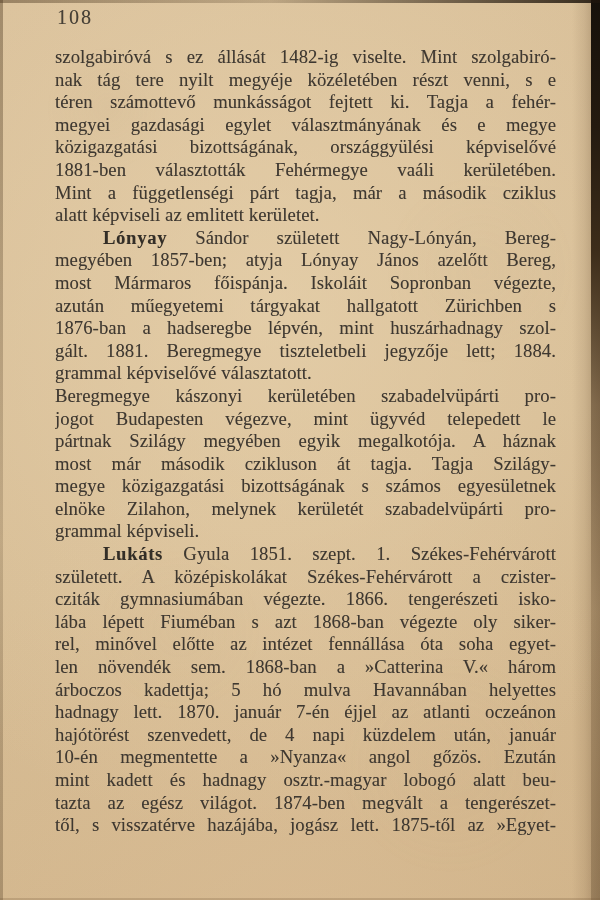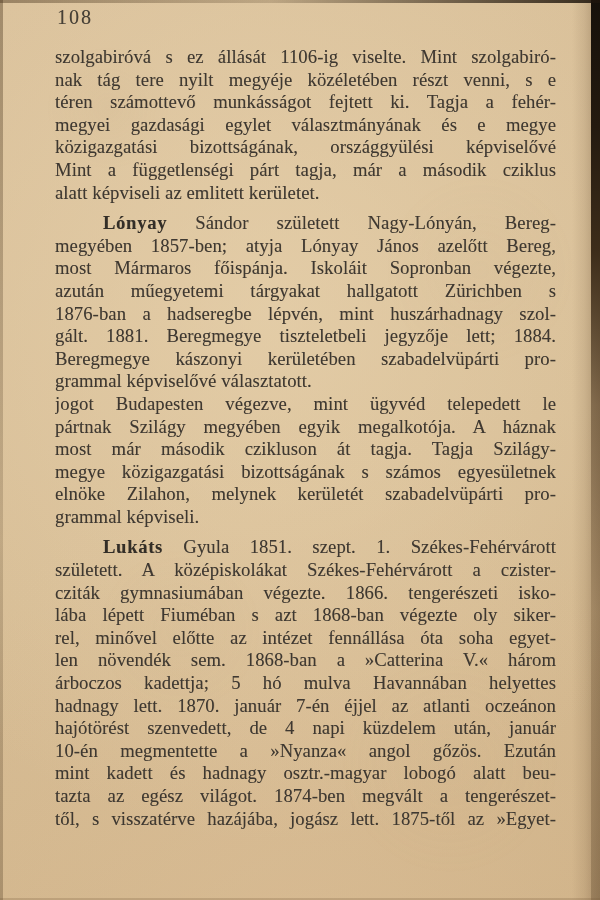--- a/index.html
+++ b/index.html
@@ -48,48 +48,49 @@
     position:absolute;left:55px;top:46px;width:501px;
     color:#3e3831;
     text-shadow:0.3px 0.3px 0.6px rgba(62,52,40,0.30);
   }
   .line{
     font-size:18.6px;line-height:22.6px;height:22.6px;
     text-align:justify;text-align-last:justify;
     letter-spacing:0.1px;overflow:hidden;
   }
   .line.endp{text-align-last:left;}
-  .line.indent{padding-left:48px;margin-top:8px;}
+  .line.indent{padding-left:48px;}
   .lead{font-weight:bold;letter-spacing:0.7px;color:#332e27;}
 </style>
 </head>
 <body>
 
 <div class="page">
   <div class="mottle"></div>
   <div class="page-number">108</div>
   <div class="text-block">
       <div>
-        <div class="line"><span>szolgabiróvá s ez állását 1106-ig viselte. Mint szolgabiró-</span></div>
+        <div class="line"><span>szolgabiróvá s ez állását 1482-ig viselte. Mint szolgabiró-</span></div>
         <div class="line"><span>nak tág tere nyilt megyéje közéletében részt venni, s e</span></div>
         <div class="line"><span>téren számottevő munkásságot fejtett ki. Tagja a fehér-</span></div>
         <div class="line"><span>megyei gazdasági egylet választmányának és e megye</span></div>
         <div class="line"><span>közigazgatási bizottságának, országgyülési képviselővé</span></div>
+        <div class="line"><span>1881-ben választották Fehérmegye vaáli kerületében.</span></div>
         <div class="line"><span>Mint a függetlenségi párt tagja, már a második cziklus</span></div>
         <div class="line endp"><span>alatt képviseli az emlitett kerületet.</span></div>
       </div>
       <div>
         <div class="line indent"><span class="lead">Lónyay</span><span> Sándor született Nagy-Lónyán, Bereg-</span></div>
         <div class="line"><span>megyében 1857-ben; atyja Lónyay János azelőtt Bereg,</span></div>
         <div class="line"><span>most Mármaros főispánja. Iskoláit Sopronban végezte,</span></div>
         <div class="line"><span>azután műegyetemi tárgyakat hallgatott Zürichben s</span></div>
         <div class="line"><span>1876-ban a hadseregbe lépvén, mint huszárhadnagy szol-</span></div>
         <div class="line"><span>gált. 1881. Beregmegye tiszteletbeli jegyzője lett; 1884.</span></div>
+        <div class="line endp"><span>grammal képviselővé választatott.</span></div>
         <div class="line"><span>Beregmegye kászonyi kerületében szabadelvüpárti pro-</span></div>
-        <div class="line endp"><span>grammal képviselővé választatott.</span></div>
       </div>
       <div>
         <div class="line"><span>jogot Budapesten végezve, mint ügyvéd telepedett le</span></div>
         <div class="line"><span>pártnak Szilágy megyében egyik megalkotója. A háznak</span></div>
         <div class="line"><span>most már második czikluson át tagja. Tagja Szilágy-</span></div>
         <div class="line"><span>megye közigazgatási bizottságának s számos egyesületnek</span></div>
         <div class="line"><span>elnöke Zilahon, melynek kerületét szabadelvüpárti pro-</span></div>
         <div class="line endp"><span>grammal képviseli.</span></div>
       </div>
       <div>

